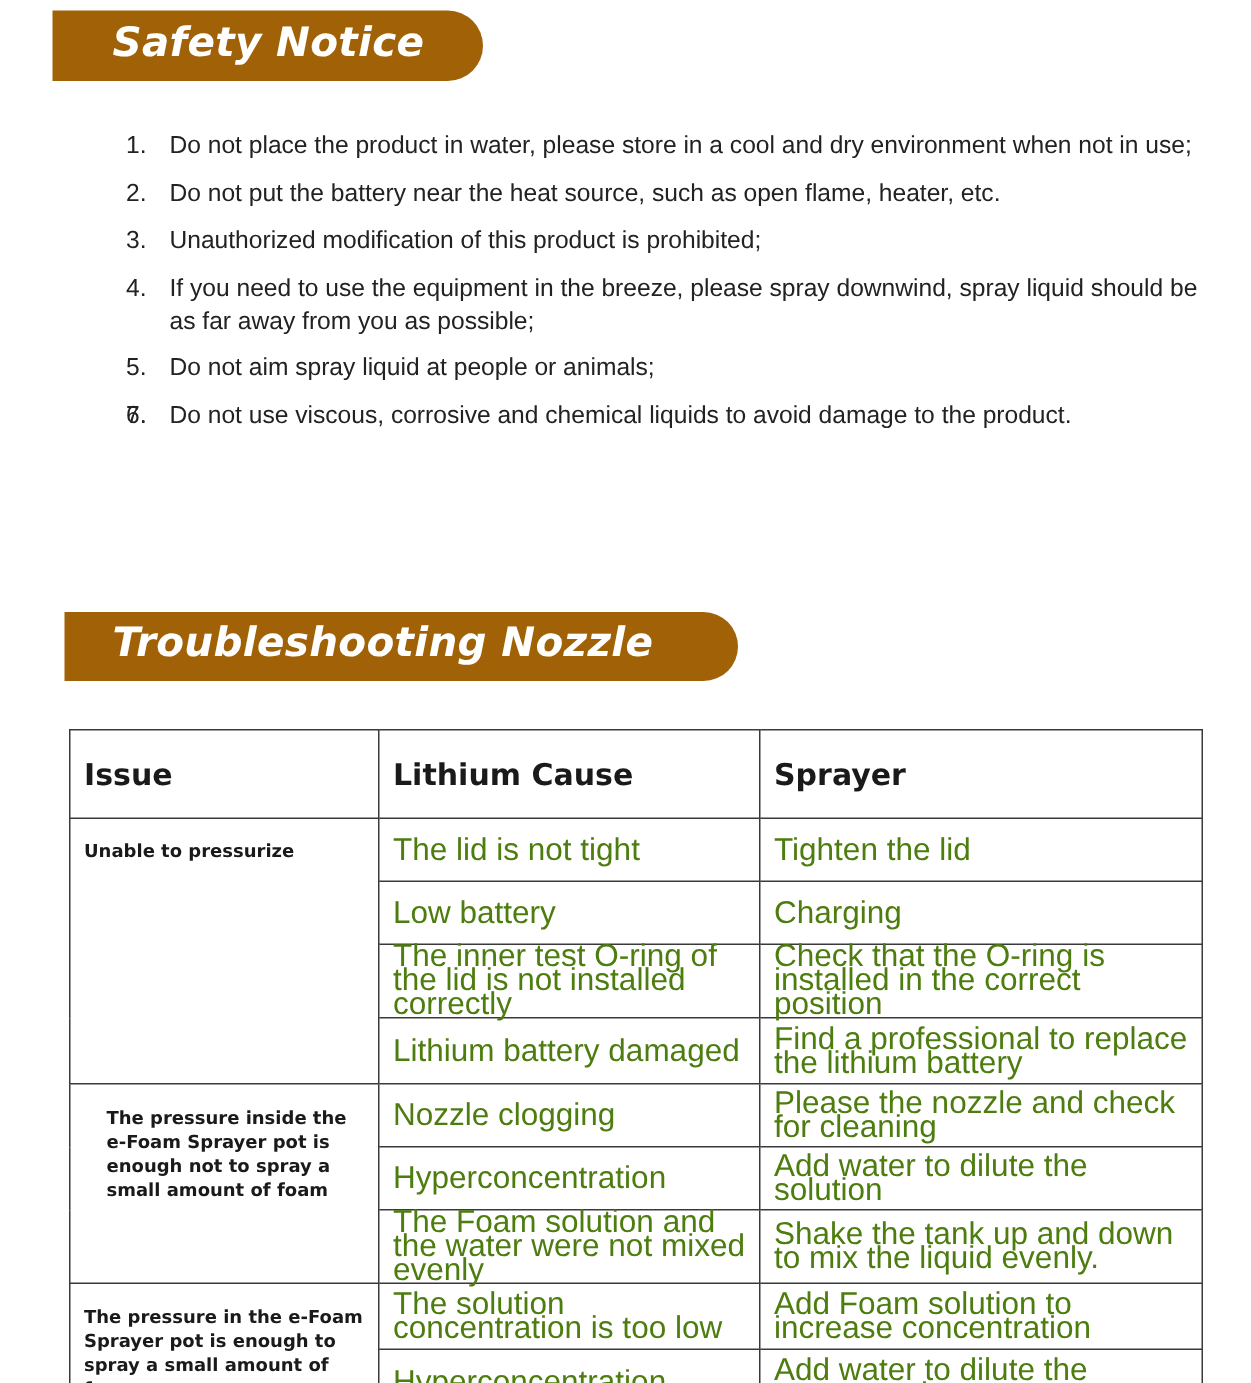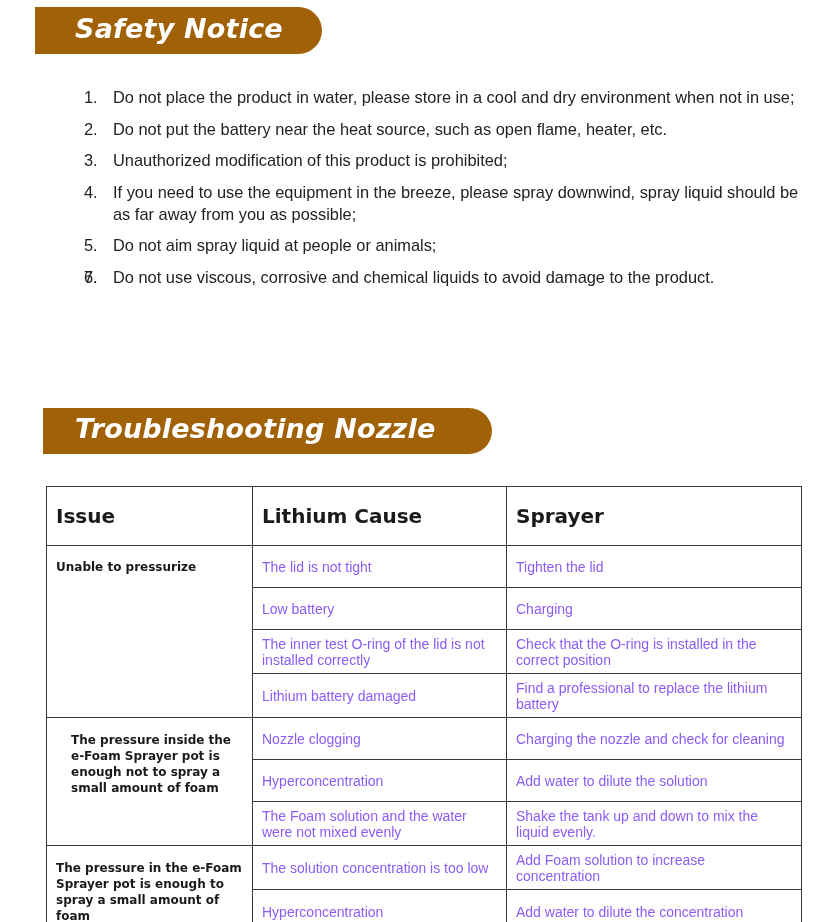--- a/index.html
+++ b/index.html
@@ -20,21 +20,21 @@
                  line-height: 22px; color: #222; }
   .notice-list li { position: relative; padding-left: 29px; margin-bottom: 9.5px; }
   .notice-list li .num { position: absolute; left: 0; top: 0; }
 
   .ts-table { position: absolute; left: 46px; top: 486px; width: 755px;
               border-collapse: collapse; table-layout: fixed; }
   .ts-table td, .ts-table th { border: 1.5px solid #3a3a3a; padding: 0 9px;
               vertical-align: middle; text-align: left; box-sizing: border-box; }
   .ts-table th { font-family: "DejaVu Sans", sans-serif; font-weight: bold;
                  font-size: 20px; height: 59px; color: #1a1a1a; margin-top: 24px; }
-  .ts-table td { font-size: 14px; line-height: 16px; color: #8b5cf6; height: 42px; }
+  .ts-table td { font-size: 21px; line-height: 16px; color: #4d7c0f; height: 42px; }
   .ts-table td.issue { vertical-align: top; padding-top: 13px;
                        font-family: "DejaVu Sans", sans-serif; font-weight: bold;
                        font-size: 12px; line-height: 16px; color: #1a1a1a; }
   .ts-table td.issue.mid { padding-top: 14px; padding-left: 24px; }
   .ts-table td.issue.last { vertical-align: middle; padding-top: 4px; }
   .col1 { width: 206px; } .col2 { width: 254px; } .col3 { width: 295px; }
   tr.tall td { height: 44px; }
 </style>
 </head>
 <body>
@@ -85,21 +85,21 @@
       <td>Check that the O-ring is installed in the correct position</td>
     </tr>
     <tr class="tall">
       <td>Lithium battery damaged</td>
       <td>Find a professional to replace the lithium battery</td>
     </tr>
 
     <tr>
       <td class="issue mid" rowspan="3">The pressure inside the e-Foam Sprayer pot is enough not to spray a small amount of foam</td>
       <td>Nozzle clogging</td>
-      <td>Charging the nozzle and check for cleaning</td>
+      <td>Please the nozzle and check for cleaning</td>
     </tr>
     <tr>
       <td>Hyperconcentration</td>
       <td>Add water to dilute the solution</td>
     </tr>
     <tr class="tall">
       <td>The  Foam solution and the water were not mixed evenly</td>
       <td>Shake the tank up and down to mix the liquid evenly.</td>
     </tr>
 

